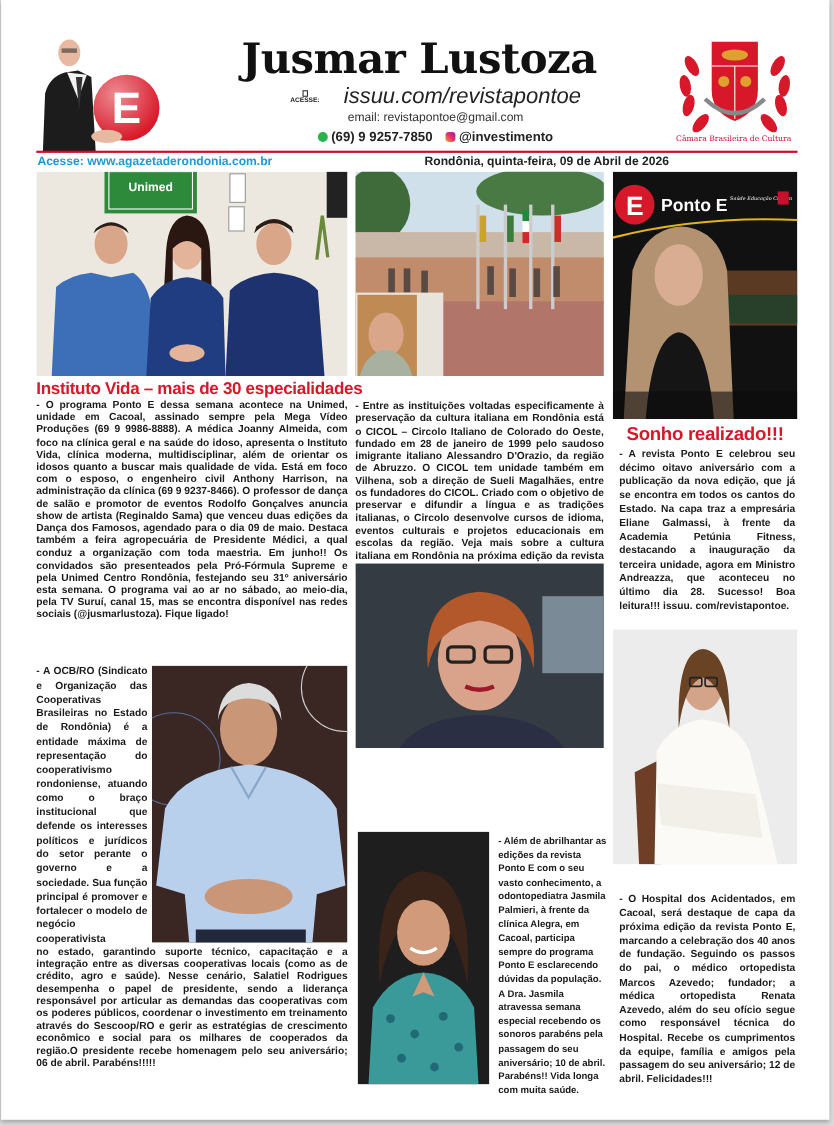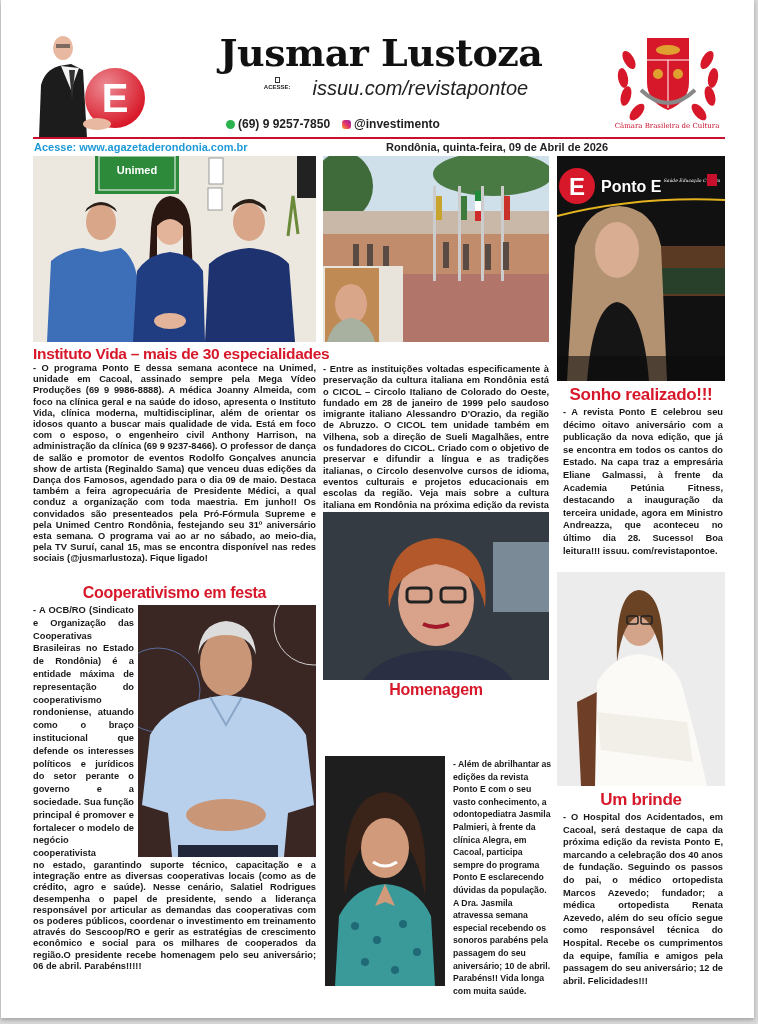--- a/index.html
+++ b/index.html
@@ -3,26 +3,26 @@
 <meta charset="utf-8">
 <style>
   * { box-sizing: border-box; margin: 0; padding: 0; }
   html, body { width: 758px; height: 1024px; background: #d9d9d9; overflow: hidden; }
   body { font-family: "Liberation Sans", sans-serif; position: relative; }
   .page { position: absolute; left: 1px; top: 0; width: 753px; height: 1018px; background: #fff; box-shadow: 0 2px 4px rgba(0,0,0,0.25); overflow: hidden; }
 
   
   .hdr-photo { position: absolute; left: 30px; top: 30px; width: 115px; height: 108px; }
   .hdr-title { position: absolute; left: 190px; top: 30px; width: 380px; text-align: center; font-family: "DejaVu Serif", serif; font-weight: bold; font-size: 38px; color: #111; letter-spacing: -0.5px; }
-  .hdr-issuu { position: absolute; left: 225px; top: 77px; width: 340px; display: flex; align-items: flex-start; justify-content: center; gap: 22px; }
+  .hdr-issuu { position: absolute; left: 225px; top: 77px; width: 340px; display: flex; align-items: center; justify-content: center; gap: 22px; }
   .acesse-tag { font-size: 6px; font-weight: bold; color: #222; display: flex; flex-direction: column; align-items: center; line-height: 1; }
   .acesse-tag .pg { width: 5px; height: 6px; border: 1px solid #333; margin-bottom: 1px; }
   .issuu-text { font-size: 20px; font-style: italic; color: #222; }
   .hdr-email { position: absolute; left: 225px; top: 101px; width: 340px; text-align: center; font-size: 11px; color: #333; }
-  .hdr-contacts { position: absolute; left: 225px; top: 117px; width: 340px; display: flex; gap: 12px; font-size: 12px; font-weight: bold; color: #222; }
+  .hdr-contacts { position: absolute; left: 225px; top: 117px; width: 340px; display: flex; justify-content: center; gap: 12px; font-size: 12px; font-weight: bold; color: #222; }
   .hdr-contacts .item { display: flex; align-items: center; gap: 3px; }
   .wa-icon { width: 9px; height: 9px; border-radius: 50%; background: #2bb24c; display: inline-block; }
   .ig-icon { width: 9px; height: 9px; border-radius: 3px; background: linear-gradient(45deg,#f9a825,#e1306c,#8e24aa); display: inline-block; }
   .hdr-crest { position: absolute; left: 608px; top: 30px; width: 118px; height: 104px; }
   .crest-caption { position: absolute; left: 600px; top: 122px; width: 132px; text-align: center; font-family: "DejaVu Serif", serif; font-size: 7px; color: #c8102e; }
   .hdr-rule { position: absolute; left: 32px; top: 137px; width: 692px; height: 2px; background: #c8102e; }
   .hdr-site { position: absolute; left: 33px; top: 141px; font-size: 11px; font-weight: bold; color: #1e9ad6; }
   .hdr-date { position: absolute; left: 385px; top: 141px; font-size: 11px; font-weight: bold; color: #222; }
 
   
@@ -63,20 +63,21 @@
   <div class="hdr-title">Jusmar Lustoza</div>
 
   <div class="hdr-issuu">
     <span class="acesse-tag">
       <span class="pg"></span>
       <span>ACESSE:</span>
     </span>
     <span class="issuu-text">issuu.com/revistapontoe</span>
   </div>
 
+  <div class="hdr-email">email: revistapontoe@gmail.com</div>
 
   <div class="hdr-contacts">
     <span class="item">
       <span class="wa-icon"></span>
       <span>(69) 9 9257-7850</span>
     </span>
     <span class="item">
       <span class="ig-icon"></span>
       <span>@investimento</span>
     </span>
@@ -129,21 +130,20 @@
       <ellipse cx="137" cy="165" rx="16" ry="8" fill="#e4b49a"></ellipse>
 
       <ellipse cx="216" cy="66" rx="16" ry="19" fill="#d9a68a"></ellipse>
       <path d="M198 56 Q216 38 234 56 L232 50 Q216 36 200 50 Z" fill="#2a1e16"></path>
       <path d="M172 186 L176 108 Q190 94 216 92 Q244 94 256 108 L262 186 Z" fill="#1e3270"></path>
     </svg>
   </div>
   <div class="headline" style="left:32px; top:345px; width:283px; font-size:15.5px;">Instituto Vida – mais de 30 especialidades</div>
   <div class="body" style="left:32px; top:363px; width:283px;">- O programa Ponto E dessa semana acontece na Unimed, unidade em Cacoal, assinado sempre pela Mega Vídeo Produções (69 9 9986-8888). A médica Joanny Almeida, com foco na clínica geral e na saúde do idoso, apresenta o Instituto Vida, clínica moderna, multidisciplinar, além de orientar os idosos quanto a buscar mais qualidade de vida. Está em foco com o esposo, o engenheiro civil Anthony Harrison, na administração da clínica (69 9 9237-8466). O professor de dança de salão e promotor de eventos Rodolfo Gonçalves anuncia show de artista (Reginaldo Sama) que venceu duas edições da Dança dos Famosos, agendado para o dia 09 de maio. Destaca também a feira agropecuária de Presidente Médici, a qual conduz a organização com toda maestria. Em junho!! Os convidados são presenteados pela Pró-Fórmula Supreme e pela Unimed Centro Rondônia, festejando seu 31º aniversário esta semana. O programa vai ao ar no sábado, ao meio-dia, pela TV Suruí, canal 15, mas se encontra disponível nas redes sociais (@jusmarlustoza). Fique ligado!</div>
 
-  <div class="headline" style="left:32px; top:584px; width:283px; font-size:16px;">Cooperativismo em festa</div>
   <div class="body" style="left:32px; top:604px; width:101px; line-height:12.8px;">- A OCB/RO (Sindicato e Organização das Cooperativas Brasileiras no Estado de Rondônia) é a entidade máxima de representação do cooperativismo rondoniense, atuando como o braço institucional que defende os interesses políticos e jurídicos do setor perante o governo e a sociedade. Sua função principal é promover e fortalecer o modelo de negócio cooperativista</div>
   <div class="photo" style="left:137px; top:605px; width:178px; height:252px;">
     <svg viewBox="0 0 178 252" preserveAspectRatio="none">
       <rect width="178" height="252" fill="#3a2622"></rect>
       <circle cx="20" cy="85" r="42" fill="none" stroke="#5a6c9c" stroke-width="1"></circle>
       <circle cx="176" cy="20" r="40" fill="none" stroke="#cfcfcf" stroke-width="1"></circle>
       <ellipse cx="88" cy="58" rx="26" ry="33" fill="#c99778"></ellipse>
       <path d="M60 50 Q62 18 88 16 Q116 18 118 50 Q112 30 88 30 Q64 30 60 50 Z" fill="#dcdcdc"></path>
       <path d="M4 200 L12 130 Q30 96 88 90 Q148 96 168 130 L176 200 L150 208 L146 252 L34 252 L30 208 Z" fill="#b8d0ec"></path>
       <path d="M72 92 L88 120 L104 92" stroke="#8aa6c8" stroke-width="2" fill="none"></path>
@@ -193,21 +193,20 @@
       <rect width="226" height="168" fill="#343b42"></rect>
       <rect x="170" y="30" width="56" height="70" fill="#7a8a96"></rect>
       <ellipse cx="113" cy="88" rx="38" ry="46" fill="#d8a38a"></ellipse>
       <path d="M66 96 Q60 30 113 26 Q168 30 162 96 Q156 58 113 52 Q72 58 66 96 Z" fill="#b2582a"></path>
       <rect x="84" y="76" width="24" height="14" rx="4" fill="none" stroke="#222" stroke-width="3"></rect>
       <rect x="118" y="76" width="24" height="14" rx="4" fill="none" stroke="#222" stroke-width="3"></rect>
       <path d="M100 112 Q113 118 126 112" stroke="#a0182a" stroke-width="4" fill="none"></path>
       <path d="M40 168 Q60 140 113 138 Q170 140 190 168 Z" fill="#2a2f44"></path>
     </svg>
   </div>
-  <div class="headline" style="left:322px; top:681px; width:226px; font-size:16px;">Homenagem</div>
 
   <div class="photo" style="left:324px; top:756px; width:120px; height:230px;">
     <svg viewBox="0 0 120 230" preserveAspectRatio="none">
       <rect width="120" height="230" fill="#1e1e1e"></rect>
       <path d="M20 140 Q14 40 60 36 Q106 40 100 140 Q90 80 60 76 Q30 80 20 140 Z" fill="#3a2318"></path>
       <ellipse cx="60" cy="92" rx="24" ry="30" fill="#d19a7a"></ellipse>
       <path d="M48 106 Q60 114 72 106" stroke="#fff" stroke-width="3" fill="none"></path>
       <path d="M10 230 L14 160 Q30 130 60 128 Q92 130 106 160 L110 230 Z" fill="#3a9a9a"></path>
       <g fill="#1f6a76">
           <circle cx="30" cy="170" r="4"></circle>
@@ -247,16 +246,15 @@
       <rect width="168" height="214" fill="#ececec"></rect>
       <path d="M24 214 L20 130 L40 120 L44 214 Z" fill="#6e3e26"></path>
       <ellipse cx="82" cy="50" rx="18" ry="24" fill="#d4a48a"></ellipse>
       <path d="M60 90 Q58 20 82 18 Q108 20 106 90 Q98 48 82 44 Q66 48 60 90 Z" fill="#6a4224"></path>
       <rect x="70" y="44" width="11" height="8" rx="2" fill="none" stroke="#222" stroke-width="1.5"></rect>
       <rect x="84" y="44" width="11" height="8" rx="2" fill="none" stroke="#222" stroke-width="1.5"></rect>
       <path d="M38 214 L40 110 Q56 84 82 82 Q112 84 124 110 L140 170 L150 214 Z" fill="#fbfaf6"></path>
       <path d="M40 140 L130 150 L136 190 L44 178 Z" fill="#f2efe8"></path>
     </svg>
   </div>
-  <div class="headline" style="left:556px; top:790px; width:168px; font-size:17px;">Um brinde</div>
   <div class="body" style="left:562px; top:811px; width:160px; line-height:12.6px;">- O Hospital dos Acidentados, em Cacoal, será destaque de capa da próxima edição da revista Ponto E, marcando a celebração dos 40 anos de fundação. Seguindo os passos do pai, o médico ortopedista Marcos Azevedo; fundador; a médica ortopedista Renata Azevedo, além do seu ofício segue como responsável técnica do Hospital. Recebe os cumprimentos da equipe, família e amigos pela passagem do seu aniversário; 12 de abril. Felicidades!!!</div>
 
 </div>
 
 </body></html>

